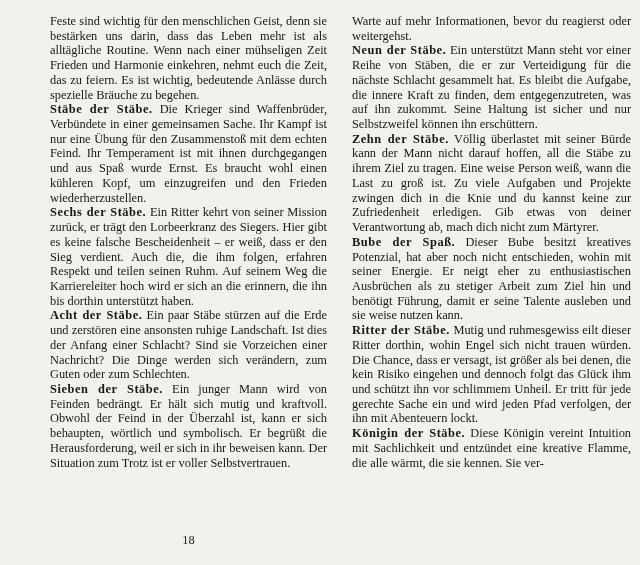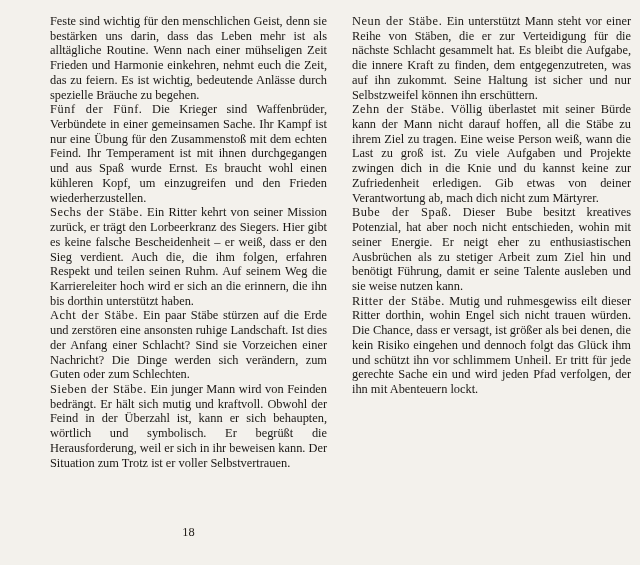--- a/index.html
+++ b/index.html
@@ -51,26 +51,26 @@
     line-height: 14.72px;
     letter-spacing: -0.02px;
     -webkit-hyphens: none;
     hyphens: none;
     word-spacing: 0px;
   }
   p.para.indent-none {
     text-indent: 0;
   }
   .lead {
-    font-weight: normal;
+    font-weight: bold;
     letter-spacing: 0.55px;
   }
   .folio {
     position: absolute;
-    bottom: 26px;
+    bottom: 18px;
     font-size: 12.4px;
     line-height: 14px;
     text-align: center;
     color: #26211c;
   }
   .folio-left {
     left: 31px;
     width: 277px;
   }
   .folio-right {
@@ -79,30 +79,32 @@
   }
 </style>
 </head>
 <body>
 
 <div class="spread">
 
   <div class="page page-left">
     <div class="textblock">
         <p class="para indent-none"><span>Feste sind wichtig für den menschlichen Geist, denn sie bestärken uns darin, dass das Leben mehr ist als alltägliche Routine. Wenn nach einer mühseligen Zeit Frieden und Harmonie einkehren, nehmt euch die Zeit, das zu feiern. Es ist wichtig, bedeutende Anlässe durch spezielle Bräuche zu begehen.</span></p>
-        <p class="para indent-none"><span class="lead">Fünf der Fünf.</span> <span>Die Krieger sind Waffenbrüder, Verbündete in einer gemeinsamen Sache. Ihr Kampf ist nur eine Übung für den Zusammenstoß mit dem echten Feind. Ihr Temperament ist mit ihnen durchgegangen und aus Spaß wurde Ernst. Es braucht wohl einen kühleren Kopf, um einzugreifen und den Frieden wiederherzustellen.</span></p>
+        <p class="para indent-none"><span class="lead">Stäbe der Stäbe.</span> <span>Die Krieger sind Waffenbrüder, Verbündete in einer gemeinsamen Sache. Ihr Kampf ist nur eine Übung für den Zusammenstoß mit dem echten Feind. Ihr Temperament ist mit ihnen durchgegangen und aus Spaß wurde Ernst. Es braucht wohl einen kühleren Kopf, um einzugreifen und den Frieden wiederherzustellen.</span></p>
         <p class="para indent-none"><span class="lead">Sechs der Stäbe.</span> <span>Ein Ritter kehrt von seiner Mission zurück, er trägt den Lorbeerkranz des Siegers. Hier gibt es keine falsche Bescheidenheit – er weiß, dass er den Sieg verdient. Auch die, die ihm folgen, erfahren Respekt und teilen seinen Ruhm. Auf seinem Weg die Karriereleiter hoch wird er sich an die erinnern, die ihn bis dorthin unterstützt haben.</span></p>
         <p class="para indent-none"><span class="lead">Acht der Stäbe.</span> <span>Ein paar Stäbe stürzen auf die Erde und zerstören eine ansonsten ruhige Landschaft. Ist dies der Anfang einer Schlacht? Sind sie Vorzeichen einer Nachricht? Die Dinge werden sich verändern, zum Guten oder zum Schlechten.</span></p>
         <p class="para indent-none"><span class="lead">Sieben der Stäbe.</span> <span>Ein junger Mann wird von Feinden bedrängt. Er hält sich mutig und kraftvoll. Obwohl der Feind in der Überzahl ist, kann er sich behaupten, wörtlich und symbolisch. Er begrüßt die Herausforderung, weil er sich in ihr beweisen kann. Der Situation zum Trotz ist er voller Selbstvertrauen.</span></p>
       </div>
     <div class="folio folio-left">18</div>
   </div>
 
   <div class="page page-right">
     <div class="textblock">
+        <p class="para indent-none"><span>Warte auf mehr Informationen, bevor du reagierst oder weitergehst.</span></p>
         <p class="para indent-none"><span class="lead">Neun der Stäbe.</span> <span>Ein unterstützt Mann steht vor einer Reihe von Stäben, die er zur Verteidigung für die nächste Schlacht gesammelt hat. Es bleibt die Aufgabe, die innere Kraft zu finden, dem entgegenzutreten, was auf ihn zukommt. Seine Haltung ist sicher und nur Selbstzweifel können ihn erschüttern.</span></p>
         <p class="para indent-none"><span class="lead">Zehn der Stäbe.</span> <span>Völlig überlastet mit seiner Bürde kann der Mann nicht darauf hoffen, all die Stäbe zu ihrem Ziel zu tragen. Eine weise Person weiß, wann die Last zu groß ist. Zu viele Aufgaben und Projekte zwingen dich in die Knie und du kannst keine zur Zufriedenheit erledigen. Gib etwas von deiner Verantwortung ab, mach dich nicht zum Märtyrer.</span></p>
         <p class="para indent-none"><span class="lead">Bube der Spaß.</span> <span>Dieser Bube besitzt kreatives Potenzial, hat aber noch nicht entschieden, wohin mit seiner Energie. Er neigt eher zu enthusiastischen Ausbrüchen als zu stetiger Arbeit zum Ziel hin und benötigt Führung, damit er seine Talente ausleben und sie weise nutzen kann.</span></p>
         <p class="para indent-none"><span class="lead">Ritter der Stäbe.</span> <span>Mutig und ruhmesgewiss eilt dieser Ritter dorthin, wohin Engel sich nicht trauen würden. Die Chance, dass er versagt, ist größer als bei denen, die kein Risiko eingehen und dennoch folgt das Glück ihm und schützt ihn vor schlimmem Unheil. Er tritt für jede gerechte Sache ein und wird jeden Pfad verfolgen, der ihn mit Abenteuern lockt.</span></p>
+        <p class="para indent-none"><span class="lead">Königin der Stäbe.</span> <span>Diese Königin vereint Intuition mit Sachlichkeit und entzündet eine kreative Flamme, die alle wärmt, die sie kennen. Sie ver-</span></p>
       </div>
   </div>
 
 </div>
 
 </body></html>

